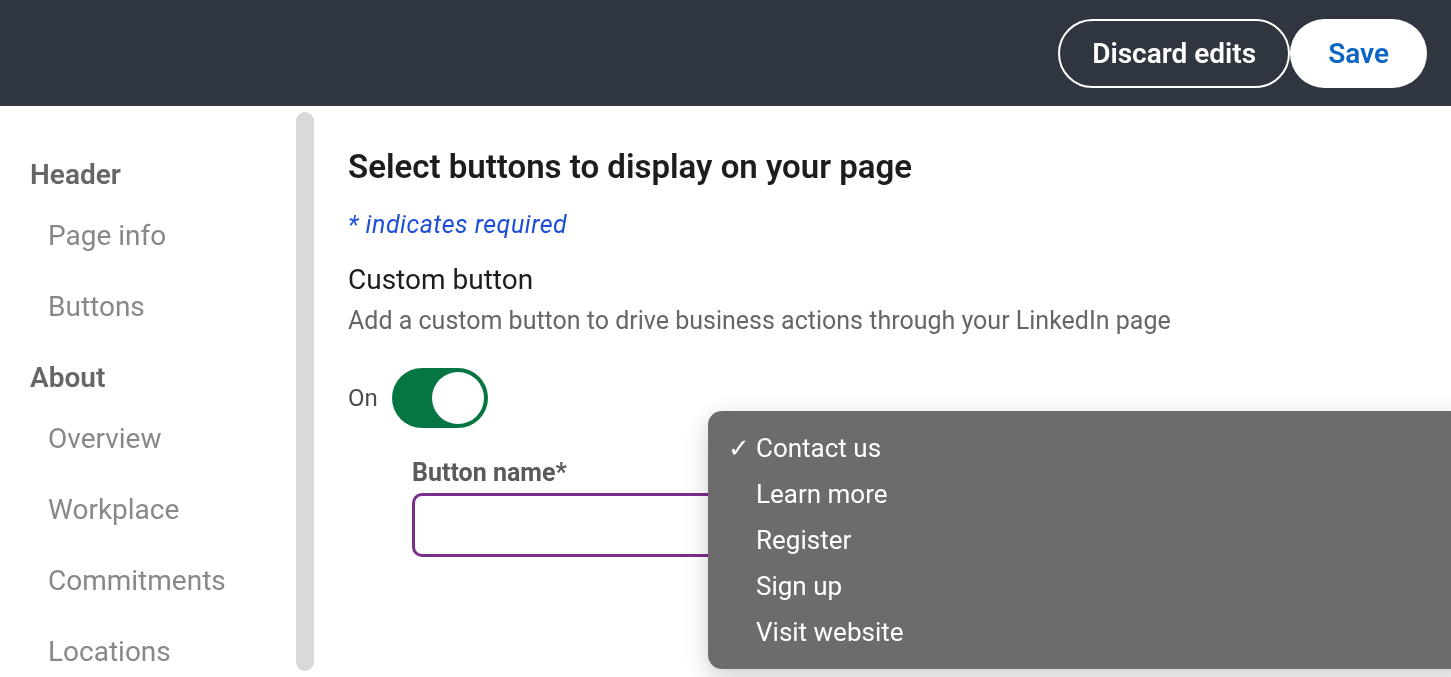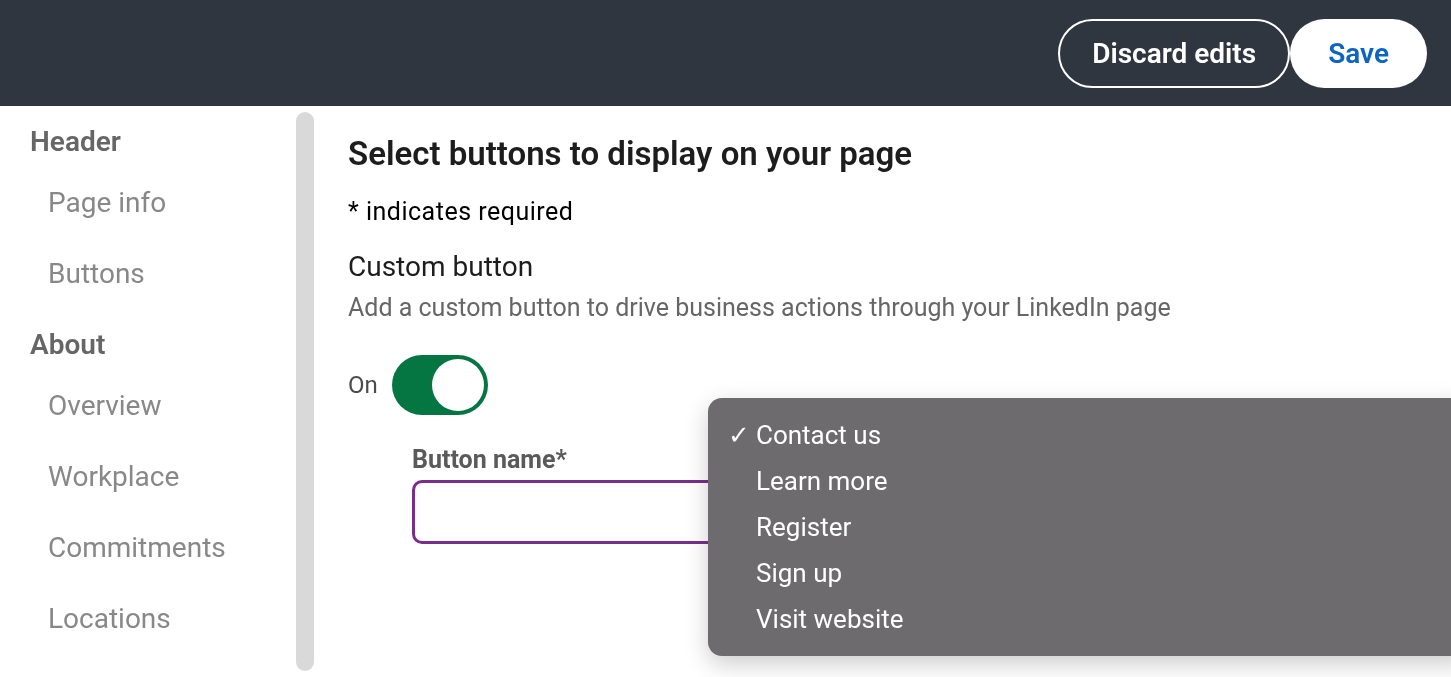--- a/index.html
+++ b/index.html
@@ -42,21 +42,21 @@
       padding: 18px 38px;
       cursor: pointer;
     }
     .layout {
       display: flex;
       height: calc(677px - 106px);
     }
     .sidebar {
       width: 314px;
       background: #ffffff;
-      padding-top: 19px;
+      padding-top: 52px;
       padding-left: 30px;
       position: relative;
       flex-shrink: 0;
     }
     .sidebar-scrollbar {
       position: absolute;
       right: 0;
       top: 6px;
       bottom: 6px;
       width: 18px;
@@ -76,32 +76,34 @@
       margin-left: 18px;
       margin-bottom: 38px;
       cursor: pointer;
     }
     .main {
       flex: 1;
       padding-top: 28px;
       padding-left: 34px;
       padding-right: 24px;
       position: relative;
+      margin-top: 13px;
     }
     .main-title {
       font-size: 33px;
       font-weight: 600;
       color: #1d1d1d;
       margin-bottom: 24px;
     }
     .required-note {
       font-size: 25px;
-      color: #000000;
+      color: #1d4ed8;
       margin-bottom: 24px;
       letter-spacing: 0.5px;
+      font-style: italic;
     }
     .custom-section {
       display: flex;
       align-items: flex-start;
       justify-content: space-between;
       gap: 24px;
       flex-direction: column;
     }
     .custom-left {
       flex: 1;

